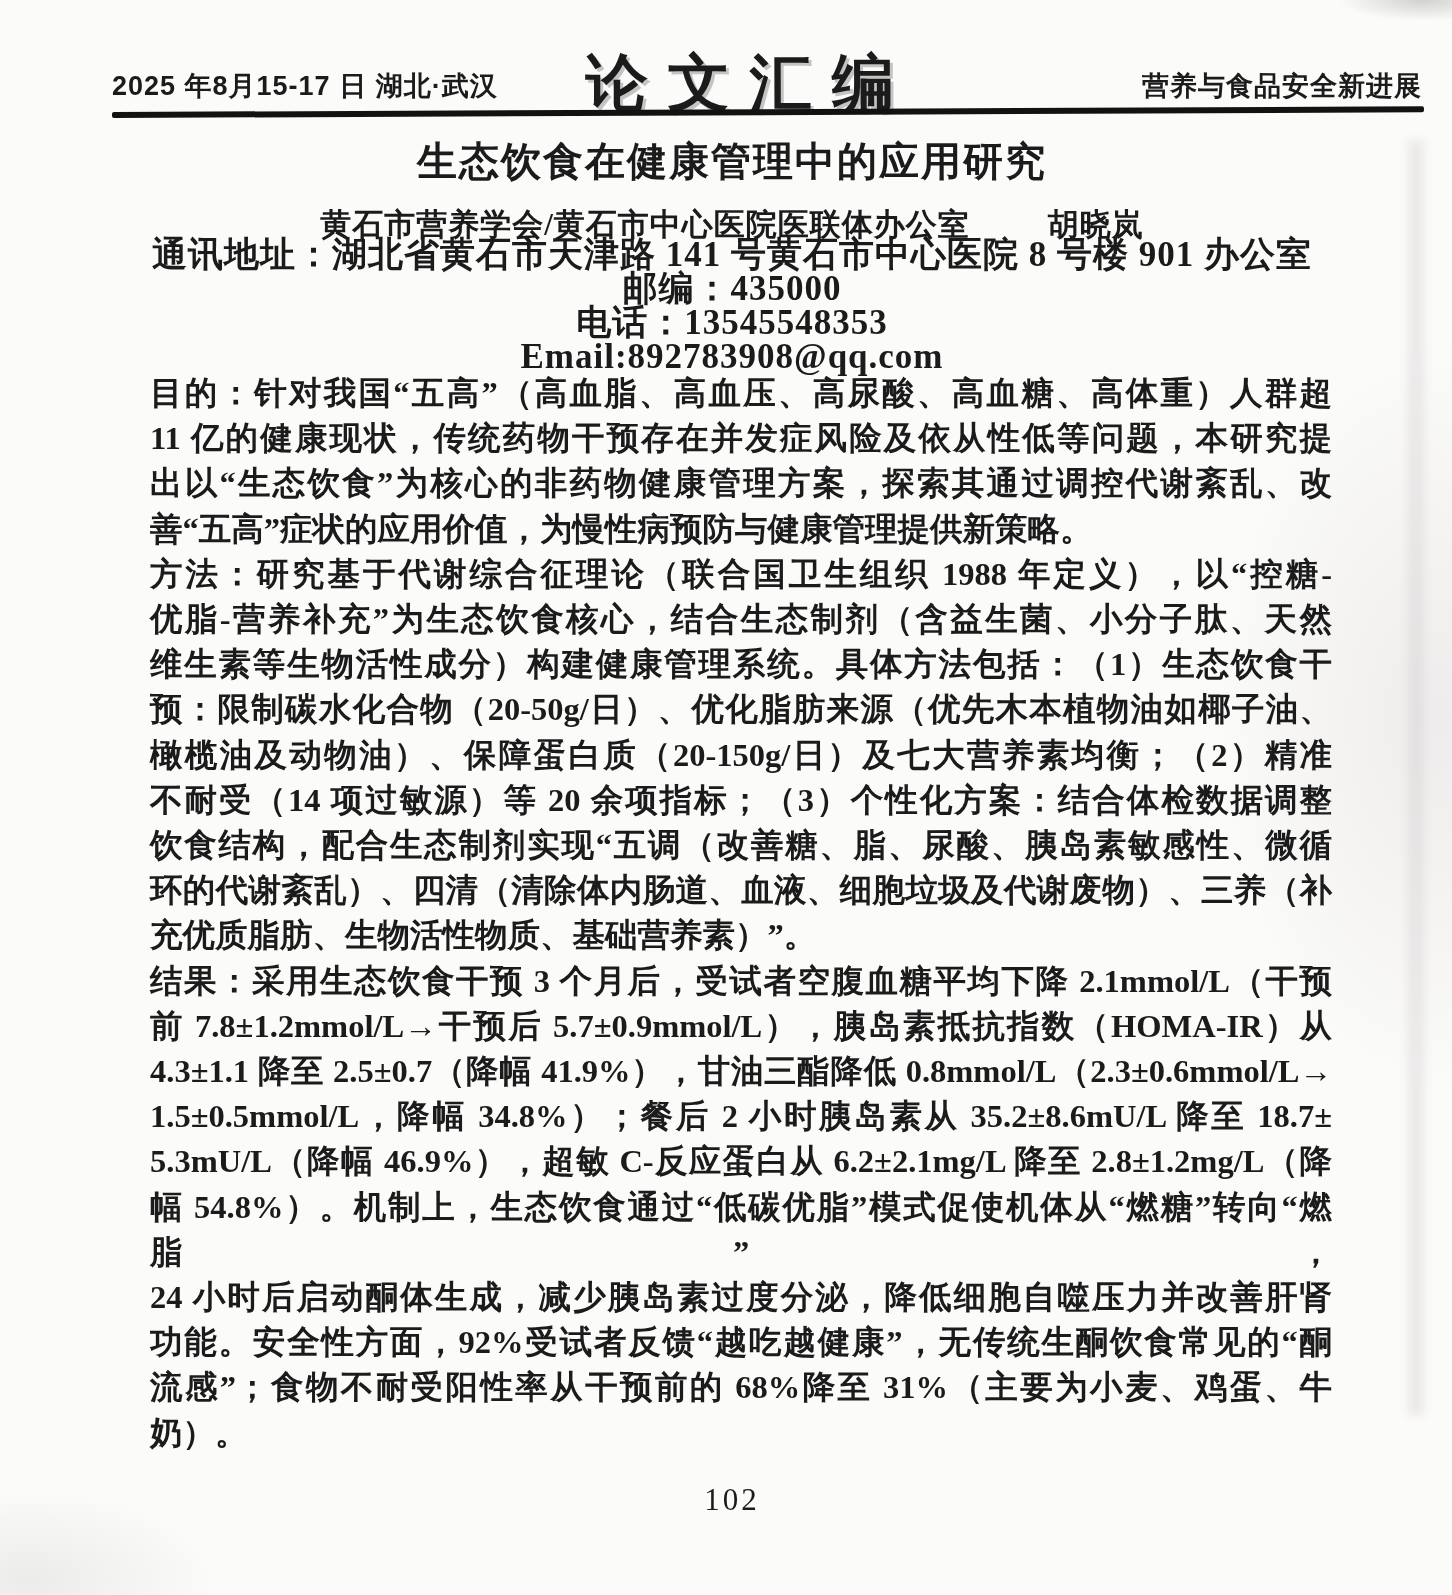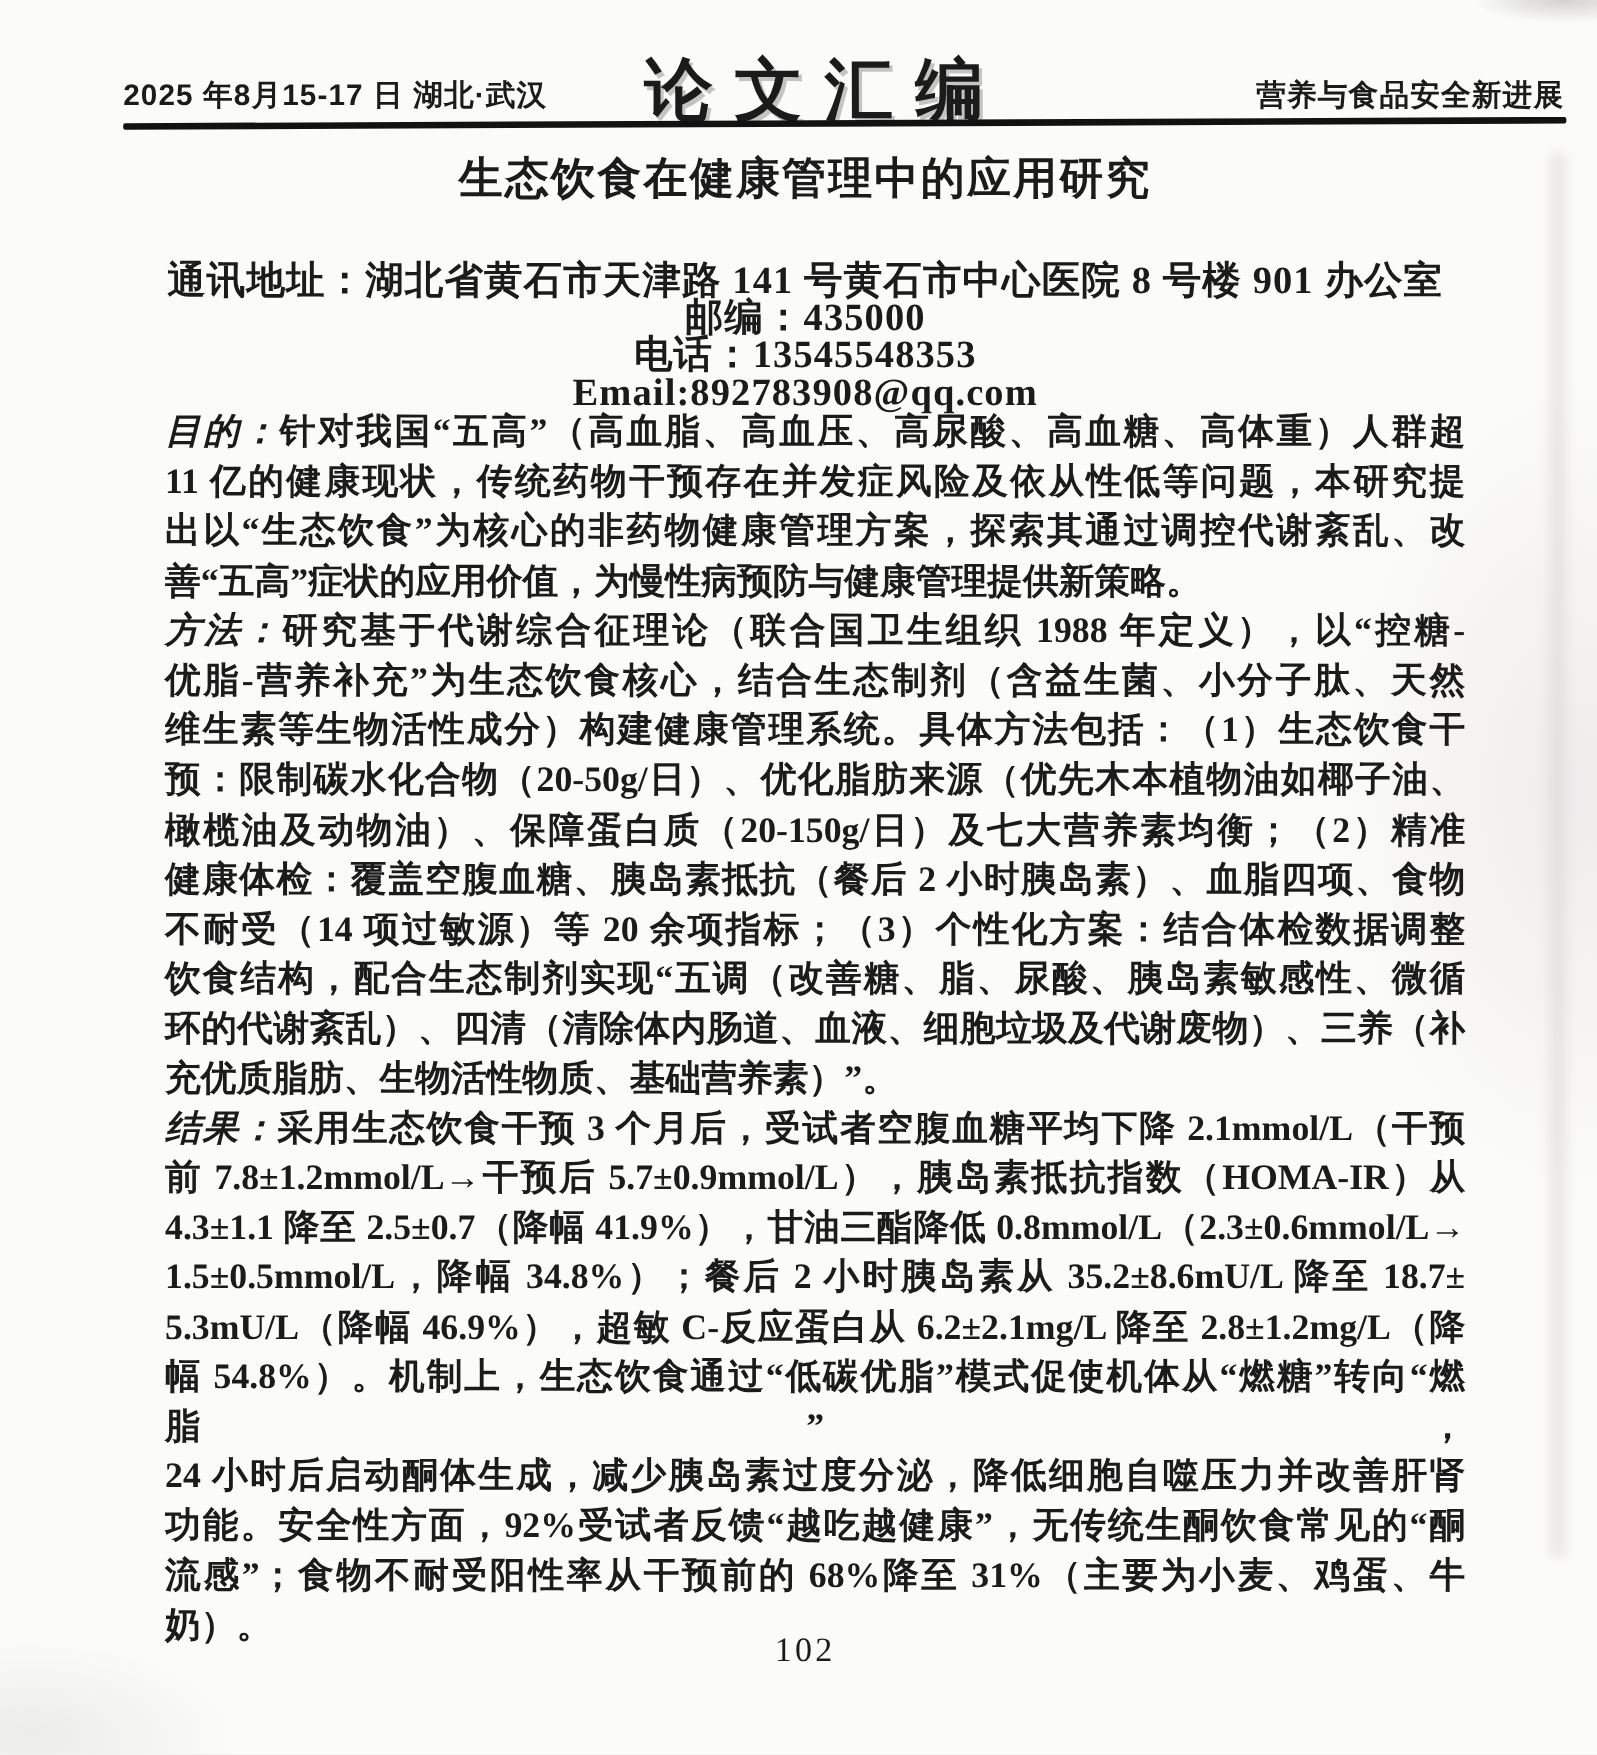--- a/index.html
+++ b/index.html
@@ -64,21 +64,21 @@
     position:absolute;left:150px;top:371px;width:1182px;
     font-size:32.5px;line-height:45.2px;font-weight:600;
   }
   .line{
     text-align:justify;
     text-align-last:justify;
     text-justify:inter-ideograph;
     white-space:normal;
   }
   .line.last{text-align-last:left;}
-  .line b{font-weight:800;font-style:italic;}
+  .line b{font-weight:800;}
   
   .pagenum{
     top:1482px;font-size:31px;font-weight:400;letter-spacing:3px;font-family:Liberation Serif, serif;
   }
 </style>
 </head>
 <body>
 
 <div class="page">
 
@@ -86,20 +86,23 @@
 
   <div class="header">
     <span class="h-side">2025 年8月15-17 日  湖北·武汉</span>
     <span class="h-center">论文汇编</span>
     <span class="h-side">营养与食品安全新进展</span>
   </div>
   <div class="rule"></div>
 
   <div class="centercol title">生态饮食在健康管理中的应用研究</div>
 
+  <div class="centercol authorline">
+    <span>黄石市营养学会/黄石市中心医院医联体办公室</span><span class="gap"></span><span>胡晓岚</span>
+  </div>
 
   <div class="centercol contact">
     <div>通讯地址：湖北省黄石市天津路 141 号黄石市中心医院 8 号楼 901 办公室</div>
     <div>邮编：435000</div>
     <div>电话：13545548353</div>
     <div>Email:892783908@qq.com</div>
   </div>
 
   <div class="bodytext">
     <div class="para">
@@ -107,21 +110,20 @@
         <div class="line">11 亿的健康现状，传统药物干预存在并发症风险及依从性低等问题，本研究提</div>
         <div class="line">出以“生态饮食”为核心的非药物健康管理方案，探索其通过调控代谢紊乱、改</div>
         <div class="line last">善“五高”症状的应用价值，为慢性病预防与健康管理提供新策略。</div>
       </div>
     <div class="para">
         <div class="line"><b>方法：</b>研究基于代谢综合征理论（联合国卫生组织 1988 年定义），以“控糖-</div>
         <div class="line">优脂-营养补充”为生态饮食核心，结合生态制剂（含益生菌、小分子肽、天然</div>
         <div class="line">维生素等生物活性成分）构建健康管理系统。具体方法包括：（1）生态饮食干</div>
         <div class="line">预：限制碳水化合物（20-50g/日）、优化脂肪来源（优先木本植物油如椰子油、</div>
         <div class="line">橄榄油及动物油）、保障蛋白质（20-150g/日）及七大营养素均衡；（2）精准</div>
-        <div class="line">健康体检：覆盖空腹血糖、胰岛素抵抗（餐后 2 小时胰岛素）、血脂四项、食物</div>
         <div class="line">不耐受（14 项过敏源）等 20 余项指标；（3）个性化方案：结合体检数据调整</div>
         <div class="line">饮食结构，配合生态制剂实现“五调（改善糖、脂、尿酸、胰岛素敏感性、微循</div>
         <div class="line">环的代谢紊乱）、四清（清除体内肠道、血液、细胞垃圾及代谢废物）、三养（补</div>
         <div class="line last">充优质脂肪、生物活性物质、基础营养素）”。</div>
       </div>
     <div class="para">
         <div class="line"><b>结果：</b>采用生态饮食干预 3 个月后，受试者空腹血糖平均下降 2.1mmol/L（干预</div>
         <div class="line">前 7.8±1.2mmol/L→干预后 5.7±0.9mmol/L），胰岛素抵抗指数（HOMA-IR）从</div>
         <div class="line">4.3±1.1 降至 2.5±0.7（降幅 41.9%），甘油三酯降低 0.8mmol/L（2.3±0.6mmol/L→</div>
         <div class="line">1.5±0.5mmol/L，降幅 34.8%）；餐后 2 小时胰岛素从 35.2±8.6mU/L 降至 18.7±</div>

